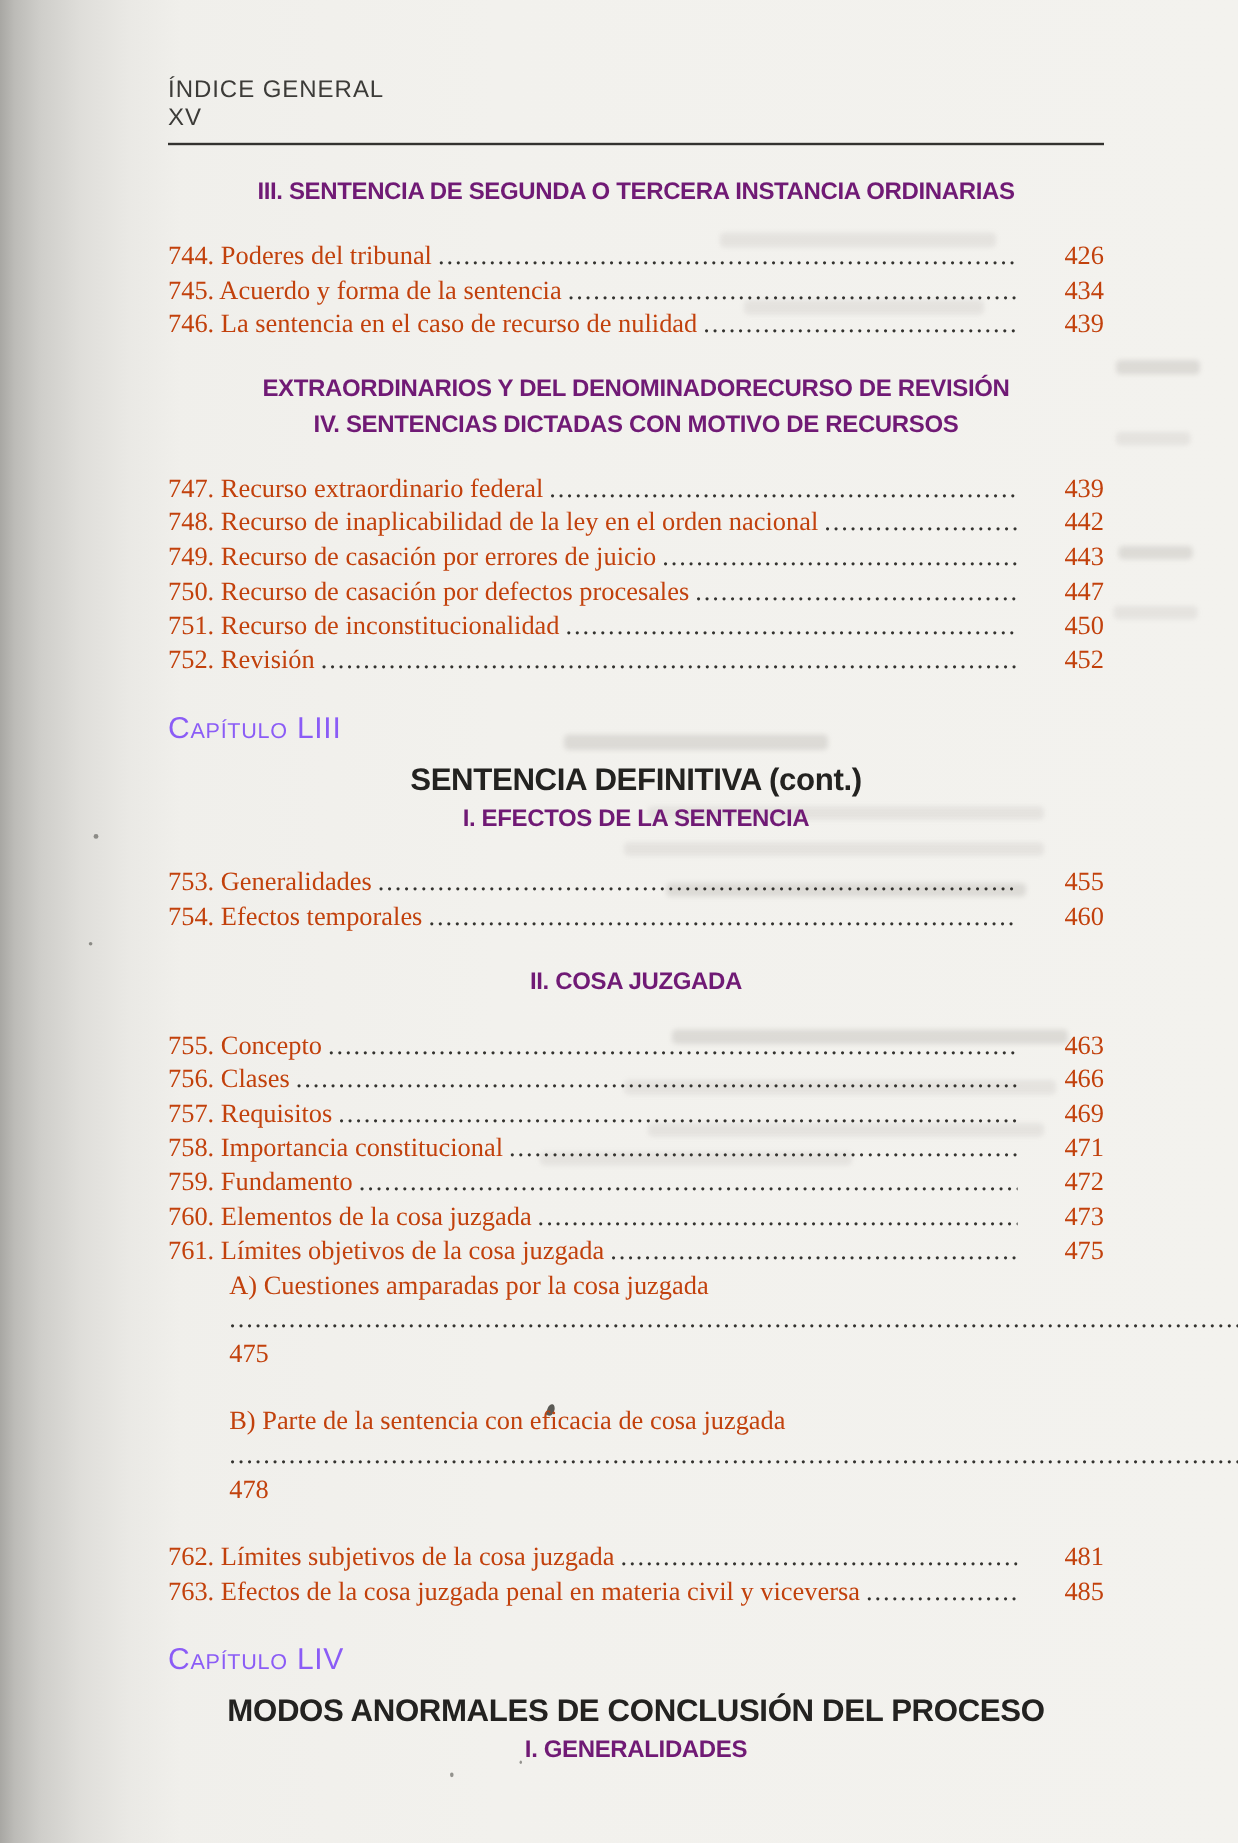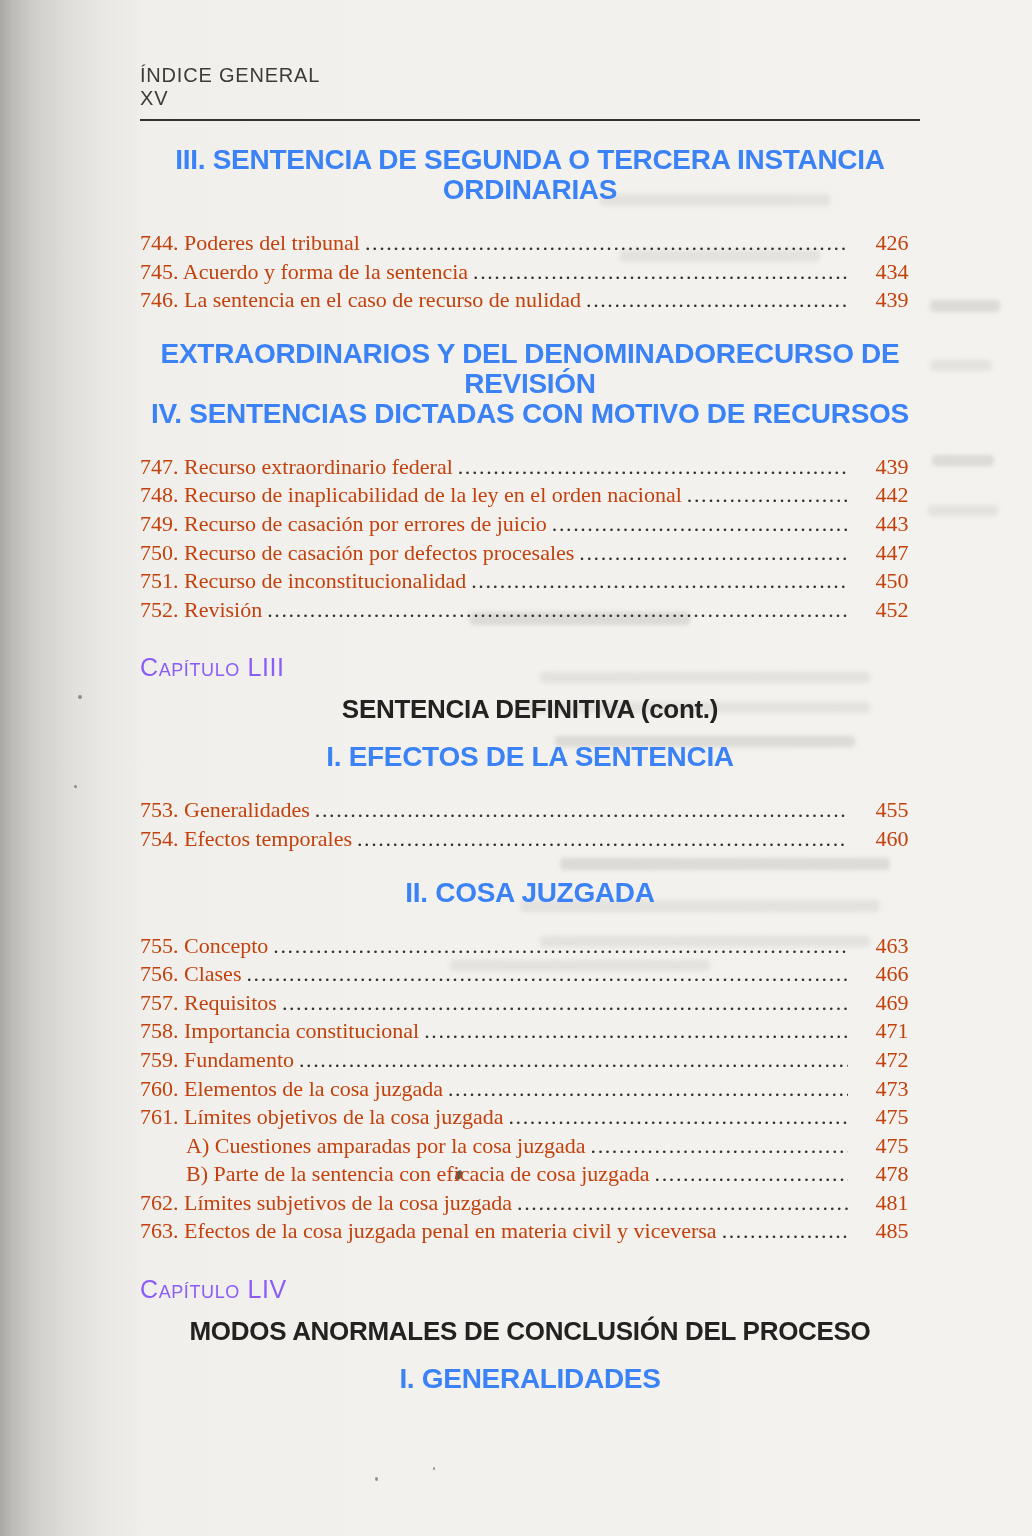--- a/index.html
+++ b/index.html
@@ -46,24 +46,24 @@
     padding-bottom: 9px;
     border-bottom: 2px solid #33322f;
     flex-direction: column;
   }
   
   .section-heading { margin-top: 24px; }
   .section-line {
     text-align: center;
     font-family: "Liberation Sans", sans-serif;
     font-weight: 700;
-    font-size: 28px;
+    font-size: 20px;
     letter-spacing: -0.3px;
     line-height: 30px;
-    color: #3b82f6;
+    color: #701a75;
   }
   .chapter-label {
     margin-top: 30px;
     text-align: left;
     font-family: "Liberation Sans", sans-serif;
     font-size: 25px;
     font-variant: small-caps;
     letter-spacing: 0.6px;
     line-height: 26px;
     color: #8b5cf6;
@@ -71,48 +71,48 @@
   .chapter-title {
     margin-top: 14px;
     text-align: center;
     font-family: "Liberation Sans", sans-serif;
     font-weight: 700;
     font-size: 26px;
     letter-spacing: -0.3px;
     line-height: 30px;
     color: #232220;
   }
-  .chapter-title + .section-heading { margin-top: 18px; }
+  .chapter-title + .section-heading { margin-top: 3px; }
   
   .entries { margin-top: 24px; }
   .entry {
     display: flex;
     align-items: baseline;
     font-size: 22px;
     line-height: 28.6px;
     color: #c2410c;
     white-space: nowrap;
   }
-  .entry.indent { padding-left: 46px; }
+  .entry.indent { padding-left: 46px; flex-direction: column; }
   .entry-label { flex: 0 0 auto; }
   .dots {
     flex: 1 1 auto;
     overflow: hidden;
     margin: 0 16px 0 5px;
     white-space: nowrap;
   }
   .dots::after {
     content: "......................................................................................................................................................................";
     letter-spacing: 1.6px;
     font-size: 22px;
     color: #34332f;
   }
   .page-num {
     flex: 0 0 56px;
-    text-align: center;
+    text-align: right;
   }
   
   .artifact { position: absolute; pointer-events: none; }
   .smudge {
     background: rgba(104,102,95,0.10);
     filter: blur(2px);
     border-radius: 4px;
   }
   .smudge.dark { background: rgba(104,102,95,0.16); }
   .speck {

